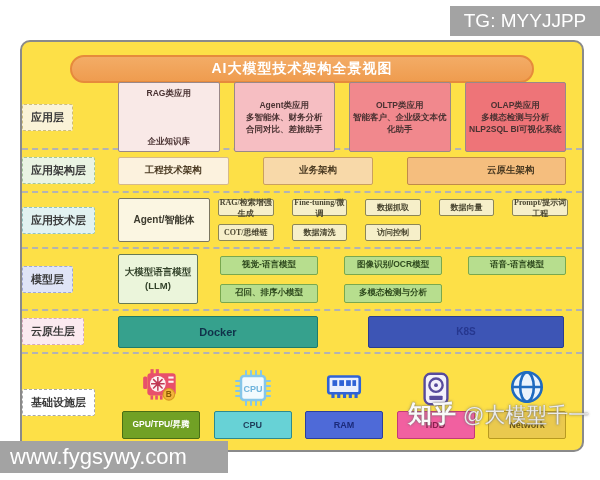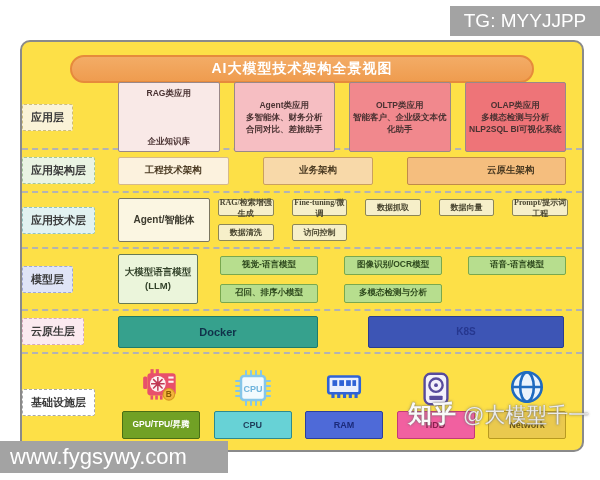--- a/index.html
+++ b/index.html
@@ -156,20 +156,21 @@
       <div class="label-wrap">
         <div class="layer-label label-tech">应用技术层</div>
       </div>
       <div class="card tech-main">Agent/智能体</div>
       <div class="tech-grid">
         <div class="card tech-card">RAG/检索增强生成</div>
         <div class="card tech-card">Fine-tuning/微调</div>
         <div class="card tech-card">数据抓取</div>
         <div class="card tech-card">数据向量</div>
         <div class="card tech-card">Prompt/提示词工程</div>
+        <div class="card tech-card">COT/思维链</div>
         <div class="card tech-card">数据清洗</div>
         <div class="card tech-card">访问控制</div>
       </div>
     </div>
 
     <div class="row row-model">
       <div class="label-wrap">
         <div class="layer-label label-model">模型层</div>
       </div>
       <div class="card model-main">

